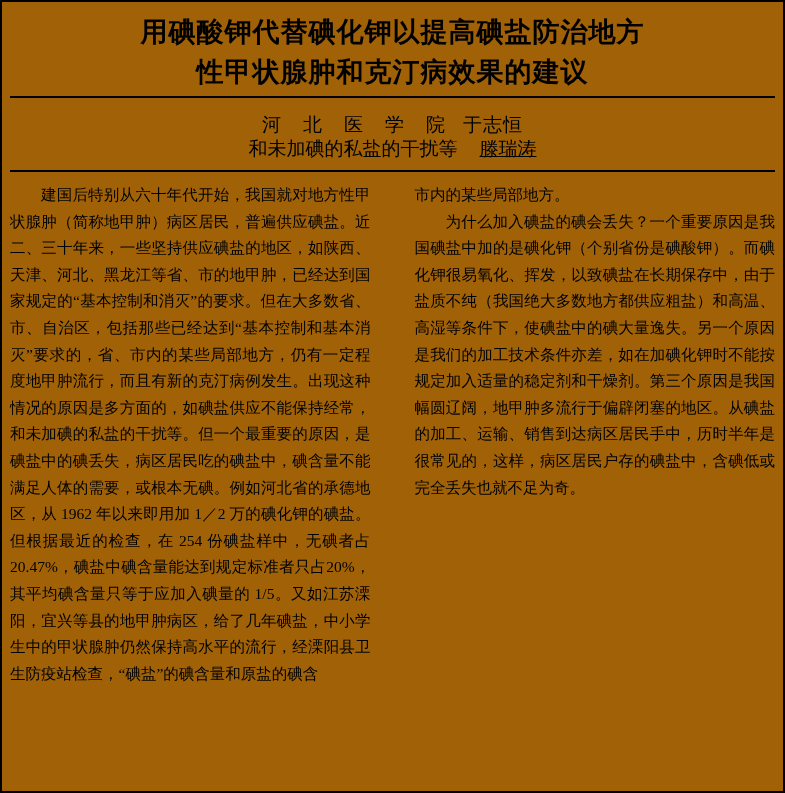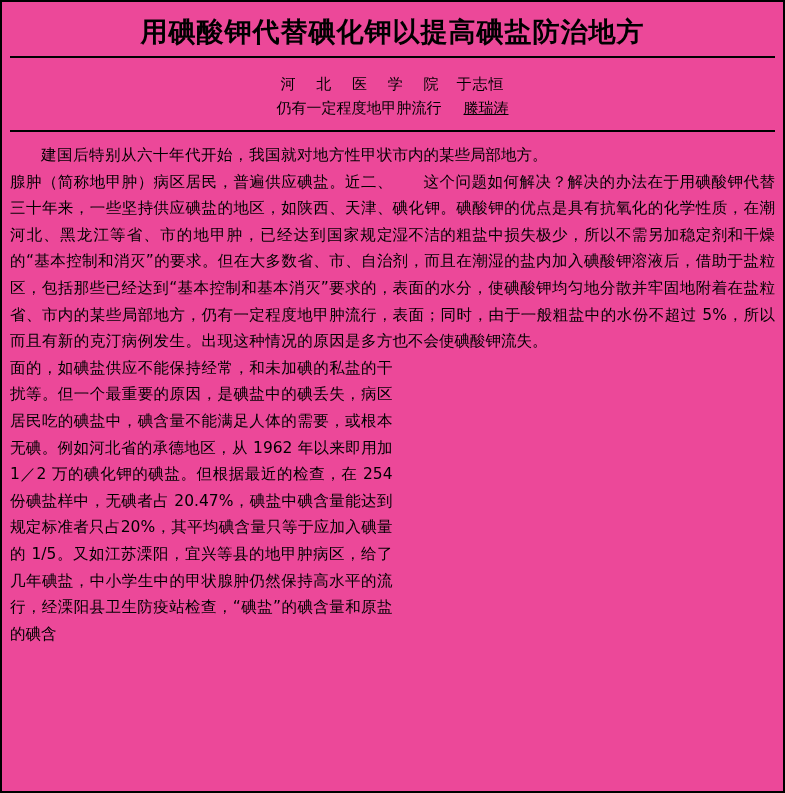--- a/index.html
+++ b/index.html
@@ -4,21 +4,21 @@
 <style>
   html, body {
     margin: 0;
     padding: 0;
     background: #ffffff;
   }
   .page {
     position: relative;
     width: 785px;
     height: 793px;
-    background: #ec4899;
+    background: #a16207;
     box-sizing: border-box;
     border: 2px solid #000000;
     overflow: hidden;
     font-family: "DejaVu Sans", "Liberation Sans", sans-serif;
     color: #000000;
   }
   .inner {
     position: absolute;
     left: 8px;
     top: 6px;
@@ -39,21 +39,21 @@
   }
   .title-rule {
     width: 100%;
     height: 2px;
     background: #000000;
     margin-top: 4px;
   }
   .byline {
     margin-top: 14px;
     text-align: center;
-    font-size: 15px;
+    font-size: 19px;
     line-height: 24px;
   }
   .byline .row1 {
     display: block;
     letter-spacing: 8px;
   }
   .byline .row1 .name {
     letter-spacing: 1px;
     margin-left: 10px;
   }
@@ -68,21 +68,23 @@
   .byline-rule {
     width: 100%;
     height: 2px;
     background: #000000;
     margin-top: 10px;
   }
   .columns {
     margin-top: 10px;
     display: flex;
     flex-direction: row;
+    gap: 22px;
     height: 585px;
+    font-family: Liberation Serif, serif;
   }
   .col {
     flex: 1 1 0;
     font-size: 15.5px;
     line-height: 26.6px;
     text-align: justify;
     text-justify: inter-ideograph;
   }
   .col p {
     margin: 0;
@@ -96,38 +98,39 @@
   }
 </style>
 </head>
 <body>
 
 <div class="page">
   <div class="inner">
 
     <div class="title">
       <span class="line">用碘酸钾代替碘化钾以提高碘盐防治地方</span>
+      <span class="line">性甲状腺肿和克汀病效果的建议</span>
     </div>
     <div class="title-rule"></div>
 
     <div class="byline">
       <span class="row1">
         <span>河 北 医 学 院</span><span class="name">于志恒</span>
       </span>
       <span class="row2">
-        <span>仍有一定程度地甲肿流行</span><span class="name">滕瑞涛</span>
+        <span>和未加碘的私盐的干扰等</span><span class="name">滕瑞涛</span>
       </span>
     </div>
     <div class="byline-rule"></div>
 
     <div class="columns">
       <div class="col">
         <p>建国后特别从六十年代开始，我国就对地方性甲状腺肿（简称地甲肿）病区居民，普遍供应碘盐。近二、三十年来，一些坚持供应碘盐的地区，如陕西、天津、河北、黑龙江等省、市的地甲肿，已经达到国家规定的“基本控制和消灭”的要求。但在大多数省、市、自治区，包括那些已经达到“基本控制和基本消灭”要求的，省、市内的某些局部地方，仍有一定程度地甲肿流行，而且有新的克汀病例发生。出现这种情况的原因是多方面的，如碘盐供应不能保持经常，和未加碘的私盐的干扰等。但一个最重要的原因，是碘盐中的碘丢失，病区居民吃的碘盐中，碘含量不能满足人体的需要，或根本无碘。例如河北省的承德地区，从 1962 年以来即用加 1／2 万的碘化钾的碘盐。但根据最近的检查，在 254 份碘盐样中，无碘者占 20.47%，碘盐中碘含量能达到规定标准者只占20%，其平均碘含量只等于应加入碘量的 1/5。又如江苏溧阳，宜兴等县的地甲肿病区，给了几年碘盐，中小学生中的甲状腺肿仍然保持高水平的流行，经溧阳县卫生防疫站检查，“碘盐”的碘含量和原盐的碘含</p>
       </div>
       <div class="col-divider"></div>
       <div class="col">
         <p class="cont">市内的某些局部地方。</p>
-        <p>这个问题如何解决？解决的办法在于用碘酸钾代替碘化钾。碘酸钾的优点是具有抗氧化的化学性质，在潮湿不洁的粗盐中损失极少，所以不需另加稳定剂和干燥剂，而且在潮湿的盐内加入碘酸钾溶液后，借助于盐粒表面的水分，使碘酸钾均匀地分散并牢固地附着在盐粒表面；同时，由于一般粗盐中的水份不超过 5%，所以也不会使碘酸钾流失。</p>
+        <p>为什么加入碘盐的碘会丢失？一个重要原因是我国碘盐中加的是碘化钾（个别省份是碘酸钾）。而碘化钾很易氧化、挥发，以致碘盐在长期保存中，由于盐质不纯（我国绝大多数地方都供应粗盐）和高温、高湿等条件下，使碘盐中的碘大量逸失。另一个原因是我们的加工技术条件亦差，如在加碘化钾时不能按规定加入适量的稳定剂和干燥剂。第三个原因是我国幅圆辽阔，地甲肿多流行于偏辟闭塞的地区。从碘盐的加工、运输、销售到达病区居民手中，历时半年是很常见的，这样，病区居民户存的碘盐中，含碘低或完全丢失也就不足为奇。</p>
       </div>
     </div>
 
   </div>
 </div>
 
 </body></html>

